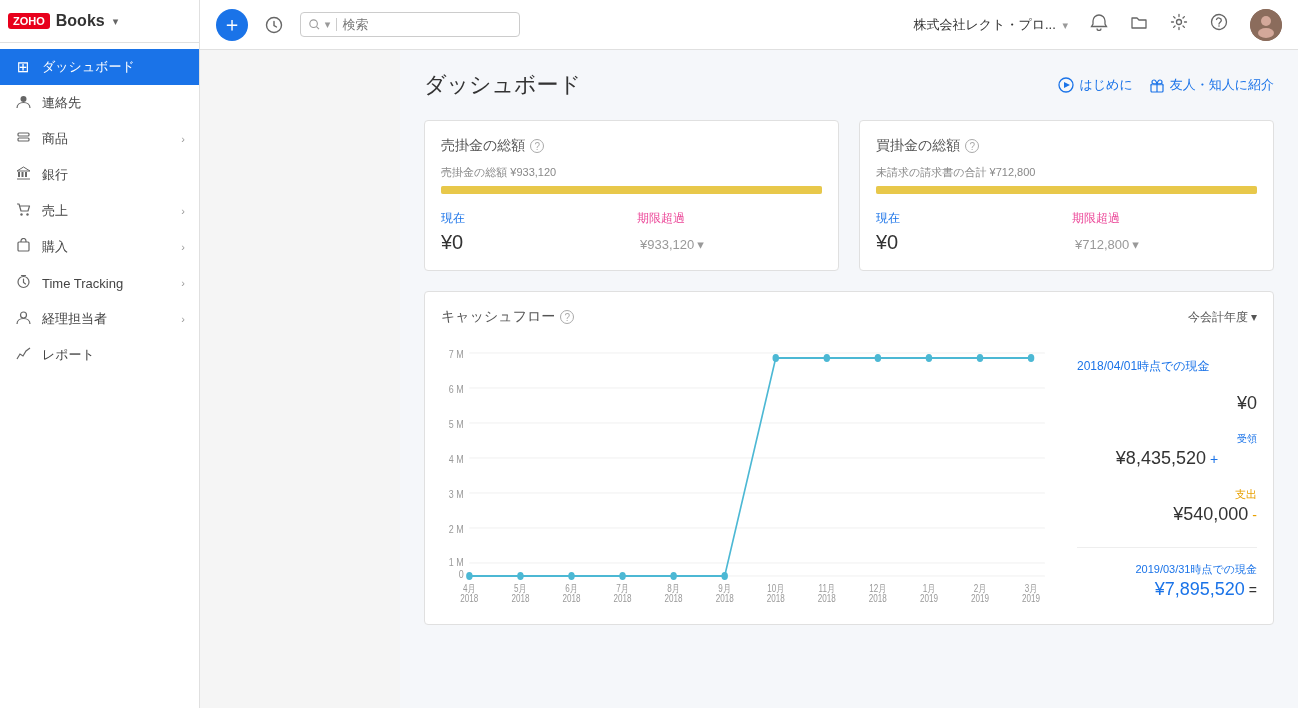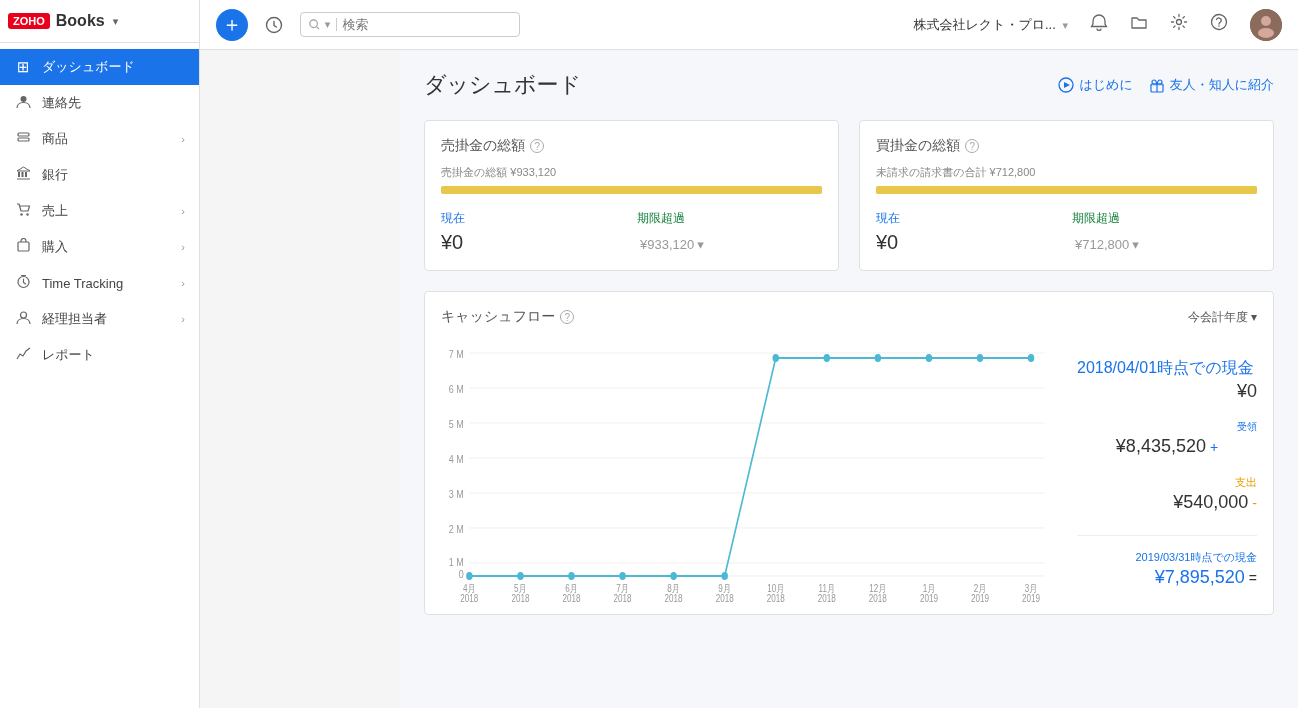--- a/index.html
+++ b/index.html
@@ -175,21 +175,21 @@
       height: 100%;
       background: linear-gradient(to right, #e8c84a, #e8c84a);
       border-radius: 2px;
     }
     .card-amounts {
       display: flex;
       gap: 11px;
     }
     .amount-section { flex: 1; }
     .amount-label { font-size: 12px; color: #1a73e8; margin-bottom: 4px; }
-    .amount-label.overdue { color: #15803d; }
+    .amount-label.overdue { color: #ec4899; }
     .amount-value { font-size: 20px; font-weight: 500; color: #333; }
     .amount-value.overdue { color: #e8a000; }
     .amount-value span { font-size: 13px; color: #999; margin-left: 3px; cursor: pointer; }
 
     
     .cashflow-card {
       background: #fff;
       border: 1px solid #e0e0e0;
       border-radius: 4px;
       padding: 16px;
@@ -228,21 +228,21 @@
     .chart-legend-area {
       width: 200px;
       padding-left: 20px;
       display: flex;
       flex-direction: column;
       gap: 10px;
       justify-content: flex-start;
       padding-top: 20px;
     }
     .legend-item { margin-bottom: 8px; }
-    .legend-date { font-size: 16px; color: #1a73e8; margin-bottom: 2px; }
+    .legend-date { font-size: 12px; color: #1a73e8; margin-bottom: 18px; }
     .legend-amount { font-size: 18px; font-weight: 500; color: #333; text-align: right; }
     .legend-received-label { font-size: 10px; color: #1a73e8; text-align: right; margin-bottom: 2px; }
     .legend-received-amount { font-size: 18px; font-weight: 500; color: #333; text-align: right; display: flex; align-items: center; justify-content: center; gap: 4px;}
     .legend-paid-label { font-size: 11px; color: #e8a000; text-align: right; margin-bottom: 2px; }
     .legend-paid-amount { font-size: 18px; font-weight: 500; color: #333; text-align: right; display: flex; align-items: center; justify-content: flex-end; gap: 4px;}
     .legend-end-date { font-size: 11px; color: #1a73e8; text-align: right; margin-bottom: 2px; }
     .legend-end-amount { font-size: 18px; font-weight: 500; color: #1a73e8; text-align: right; }
     .legend-op { color: #1a73e8; font-size: 14px; }
     .legend-op-minus { color: #e8a000; font-size: 14px; }
     .legend-eq { color: #333; font-size: 14px; }

